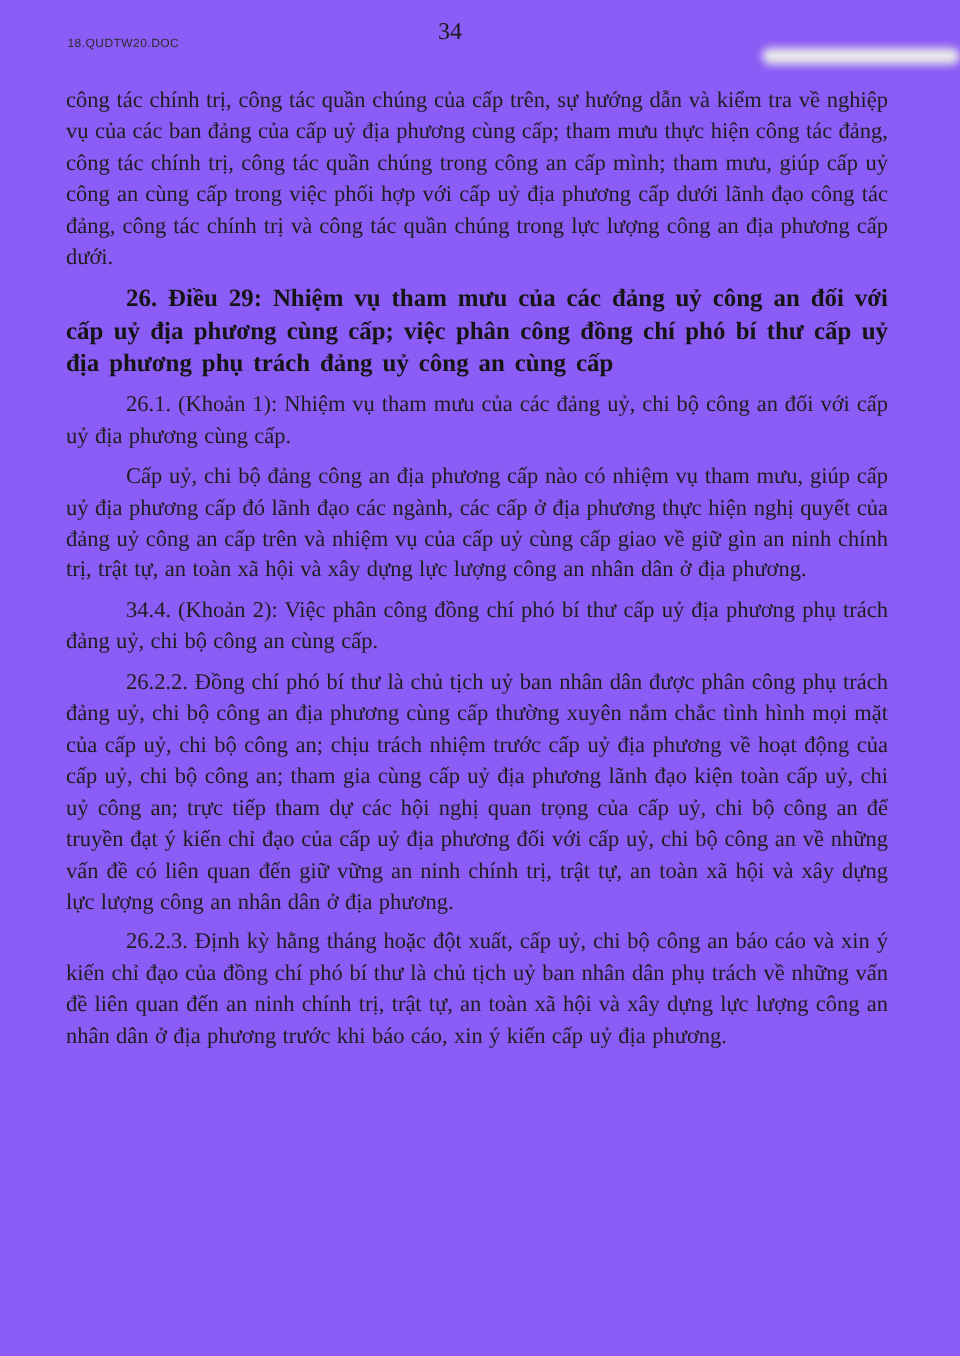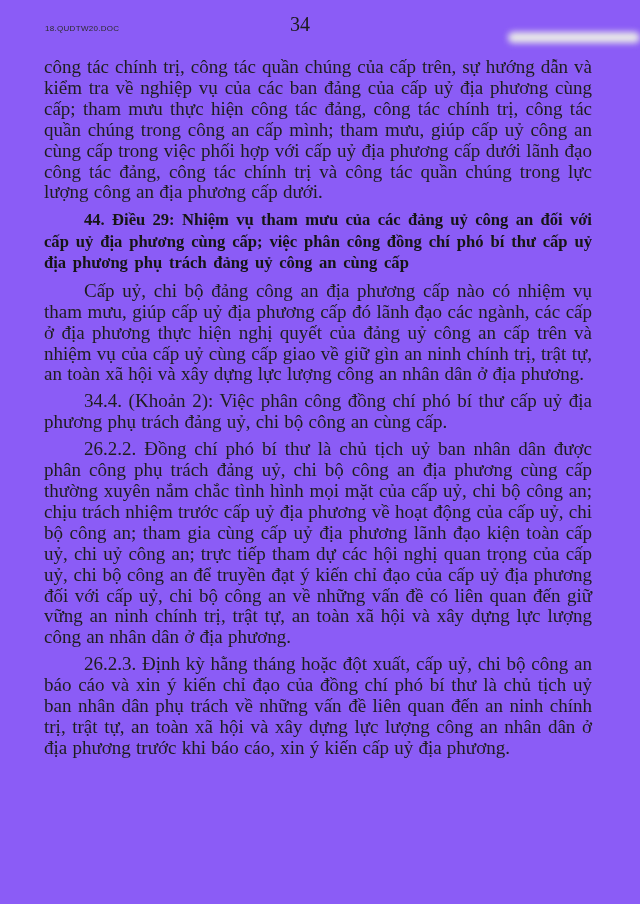--- a/index.html
+++ b/index.html
@@ -24,41 +24,41 @@
     font-size: 8px;
     letter-spacing: 0.3px;
     color: #2b2b2b;
   }
   .page-number {
     position: absolute;
     left: 0;
     right: 40px;
     top: 13px;
     text-align: center;
-    font-size: 20px;
+    font-size: 16px;
     color: #1a1a1a;
   }
   .scan-smudge {
     position: absolute;
     left: 508px;
     top: 32px;
     width: 132px;
     height: 11px;
     background: #e9e9e8;
     border-radius: 6px;
     filter: blur(3px);
   }
   .content {
     position: absolute;
     left: 44px;
     top: 57px;
     width: 548px;
   }
   .content p {
-    font-size: 19px;
+    font-size: 15px;
     line-height: 20.9px;
     text-align: justify;
     text-indent: 40px;
     margin-bottom: 6px;
     color: #1e1e1e;
     word-spacing: 0.5px;
   }
   .content p.no-indent { text-indent: 0; }
   .content p.heading {
     font-weight: bold;
@@ -77,22 +77,23 @@
 
   <div class="header-left">18.QUDTW20.DOC</div>
 
   <div class="page-number">34</div>
 
   <div class="scan-smudge"></div>
 
   <div class="content">
     <p class="no-indent">công tác chính trị, công tác quần chúng của cấp trên, sự hướng dẫn và kiểm tra về nghiệp vụ của các ban đảng của cấp uỷ địa phương cùng cấp; tham mưu thực hiện công tác đảng, công tác chính trị, công tác quần chúng trong công an cấp mình; tham mưu, giúp cấp uỷ công an cùng cấp trong việc phối hợp với cấp uỷ địa phương cấp dưới lãnh đạo công tác đảng, công tác chính trị và công tác quần chúng trong lực lượng công an địa phương cấp dưới.</p>
 
-    <p class="heading">44. Điều 29: Nhiệm vụ tham mưu của các đảng uỷ công an đối với cấp uỷ địa phương cùng cấp; việc phân công đồng chí phó bí thư cấp uỷ địa phương phụ trách đảng uỷ công an cùng cấp</p>
+    <p class="heading">26. Điều 29: Nhiệm vụ tham mưu của các đảng uỷ công an đối với cấp uỷ địa phương cùng cấp; việc phân công đồng chí phó bí thư cấp uỷ địa phương phụ trách đảng uỷ công an cùng cấp</p>
 
+    <p>26.1. (Khoản 1): Nhiệm vụ tham mưu của các đảng uỷ, chi bộ công an đối với cấp uỷ địa phương cùng cấp.</p>
 
     <p>Cấp uỷ, chi bộ đảng công an địa phương cấp nào có nhiệm vụ tham mưu, giúp cấp uỷ địa phương cấp đó lãnh đạo các ngành, các cấp ở địa phương thực hiện nghị quyết của đảng uỷ công an cấp trên và nhiệm vụ của cấp uỷ cùng cấp giao về giữ gìn an ninh chính trị, trật tự, an toàn xã hội và xây dựng lực lượng công an nhân dân ở địa phương.</p>
 
     <p>34.4. (Khoản 2): Việc phân công đồng chí phó bí thư cấp uỷ địa phương phụ trách đảng uỷ, chi bộ công an cùng cấp.</p>
 
 
     <p>26.2.2. Đồng chí phó bí thư là chủ tịch uỷ ban nhân dân được phân công phụ trách đảng uỷ, chi bộ công an địa phương cùng cấp thường xuyên nắm chắc tình hình mọi mặt của cấp uỷ, chi bộ công an; chịu trách nhiệm trước cấp uỷ địa phương về hoạt động của cấp uỷ, chi bộ công an; tham gia cùng cấp uỷ địa phương lãnh đạo kiện toàn cấp uỷ, chi uỷ công an; trực tiếp tham dự các hội nghị quan trọng của cấp uỷ, chi bộ công an để truyền đạt ý kiến chỉ đạo của cấp uỷ địa phương đối với cấp uỷ, chi bộ công an về những vấn đề có liên quan đến giữ vững an ninh chính trị, trật tự, an toàn xã hội và xây dựng lực lượng công an nhân dân ở địa phương.</p>
 
     <p>26.2.3. Định kỳ hằng tháng hoặc đột xuất, cấp uỷ, chi bộ công an báo cáo và xin ý kiến chỉ đạo của đồng chí phó bí thư là chủ tịch uỷ ban nhân dân phụ trách về những vấn đề liên quan đến an ninh chính trị, trật tự, an toàn xã hội và xây dựng lực lượng công an nhân dân ở địa phương trước khi báo cáo, xin ý kiến cấp uỷ địa phương.</p>
   </div>

